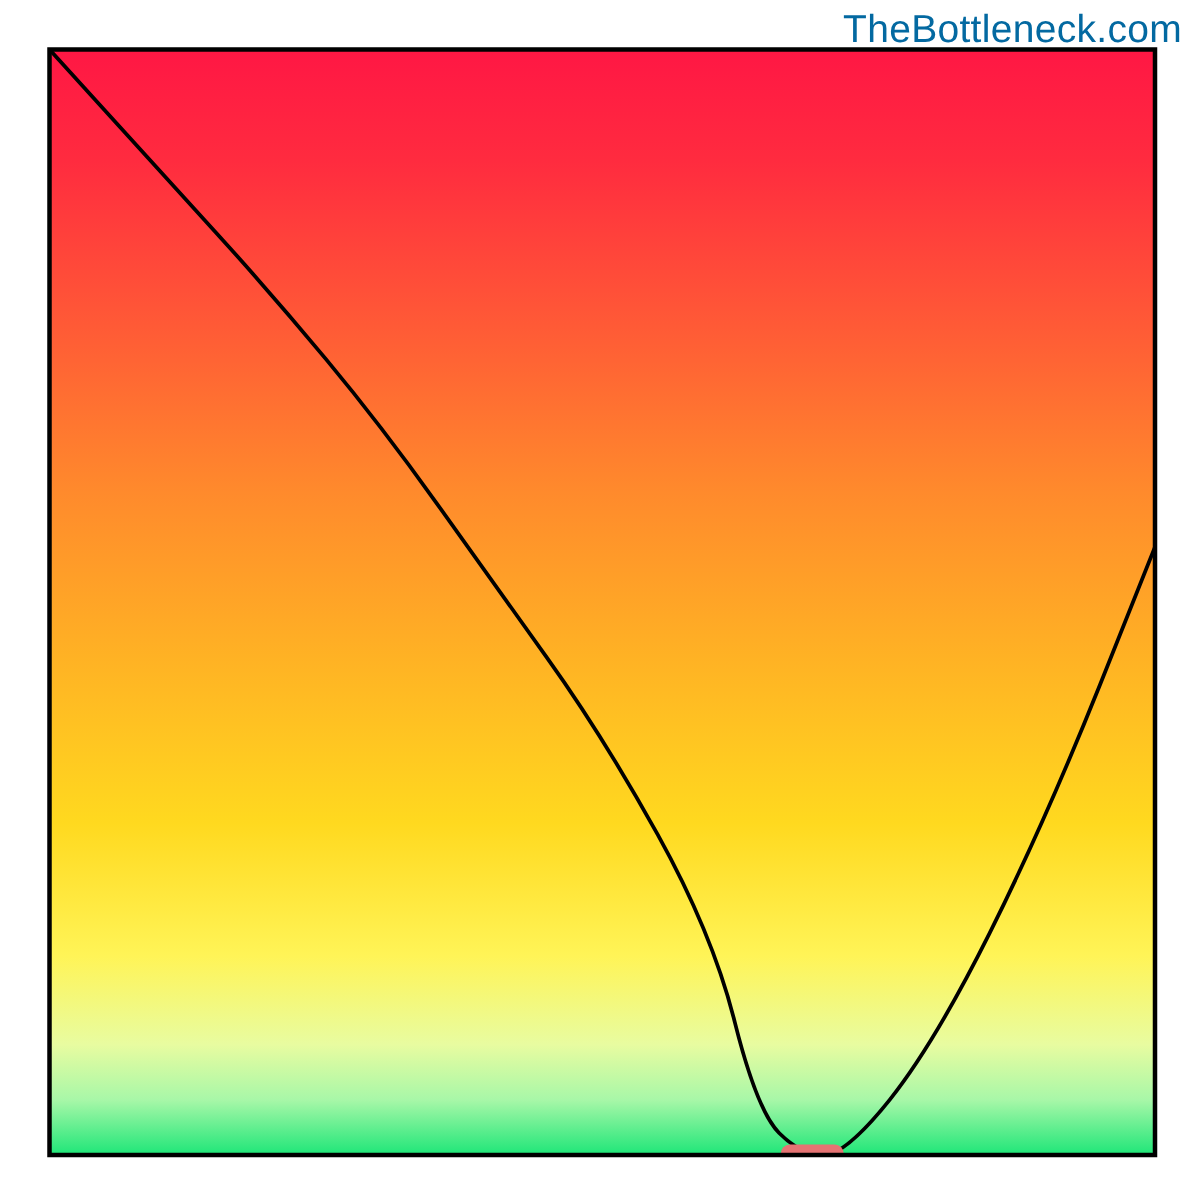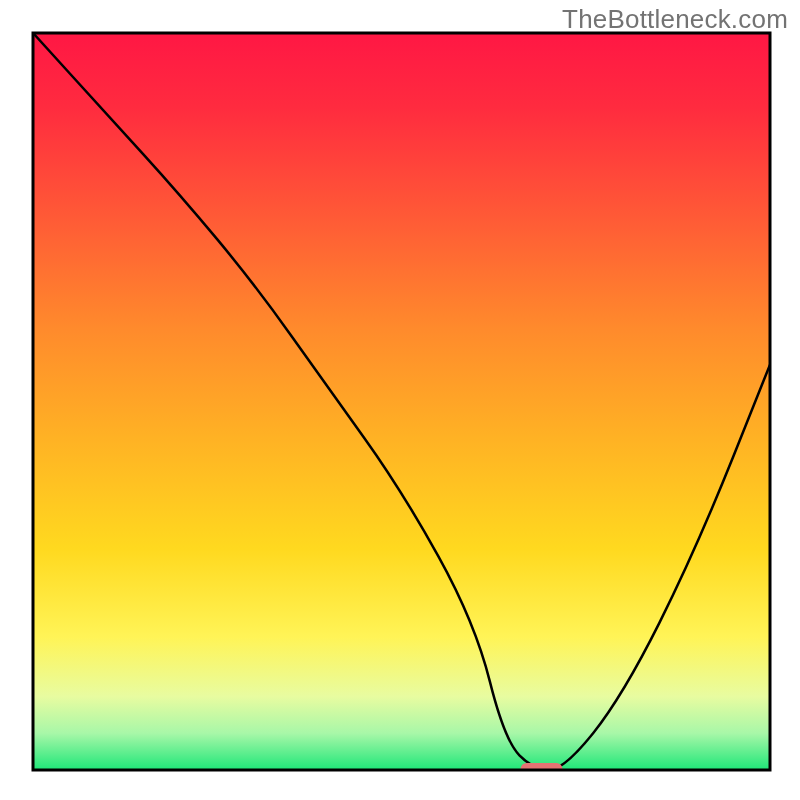--- a/index.html
+++ b/index.html
@@ -15,21 +15,21 @@
     position: relative;
     width: 800px;
     height: 800px;
   }
   .watermark {
     position: absolute;
     top: 4px;
     right: 12px;
     font-size: 26px;
     font-weight: 400;
-    color: #737373;
+    color: #0369a1;
     letter-spacing: 0.2px;
     user-select: none;
   }
   svg {
     display: block;
   }
 </style>
 </head>
 <body>
 

